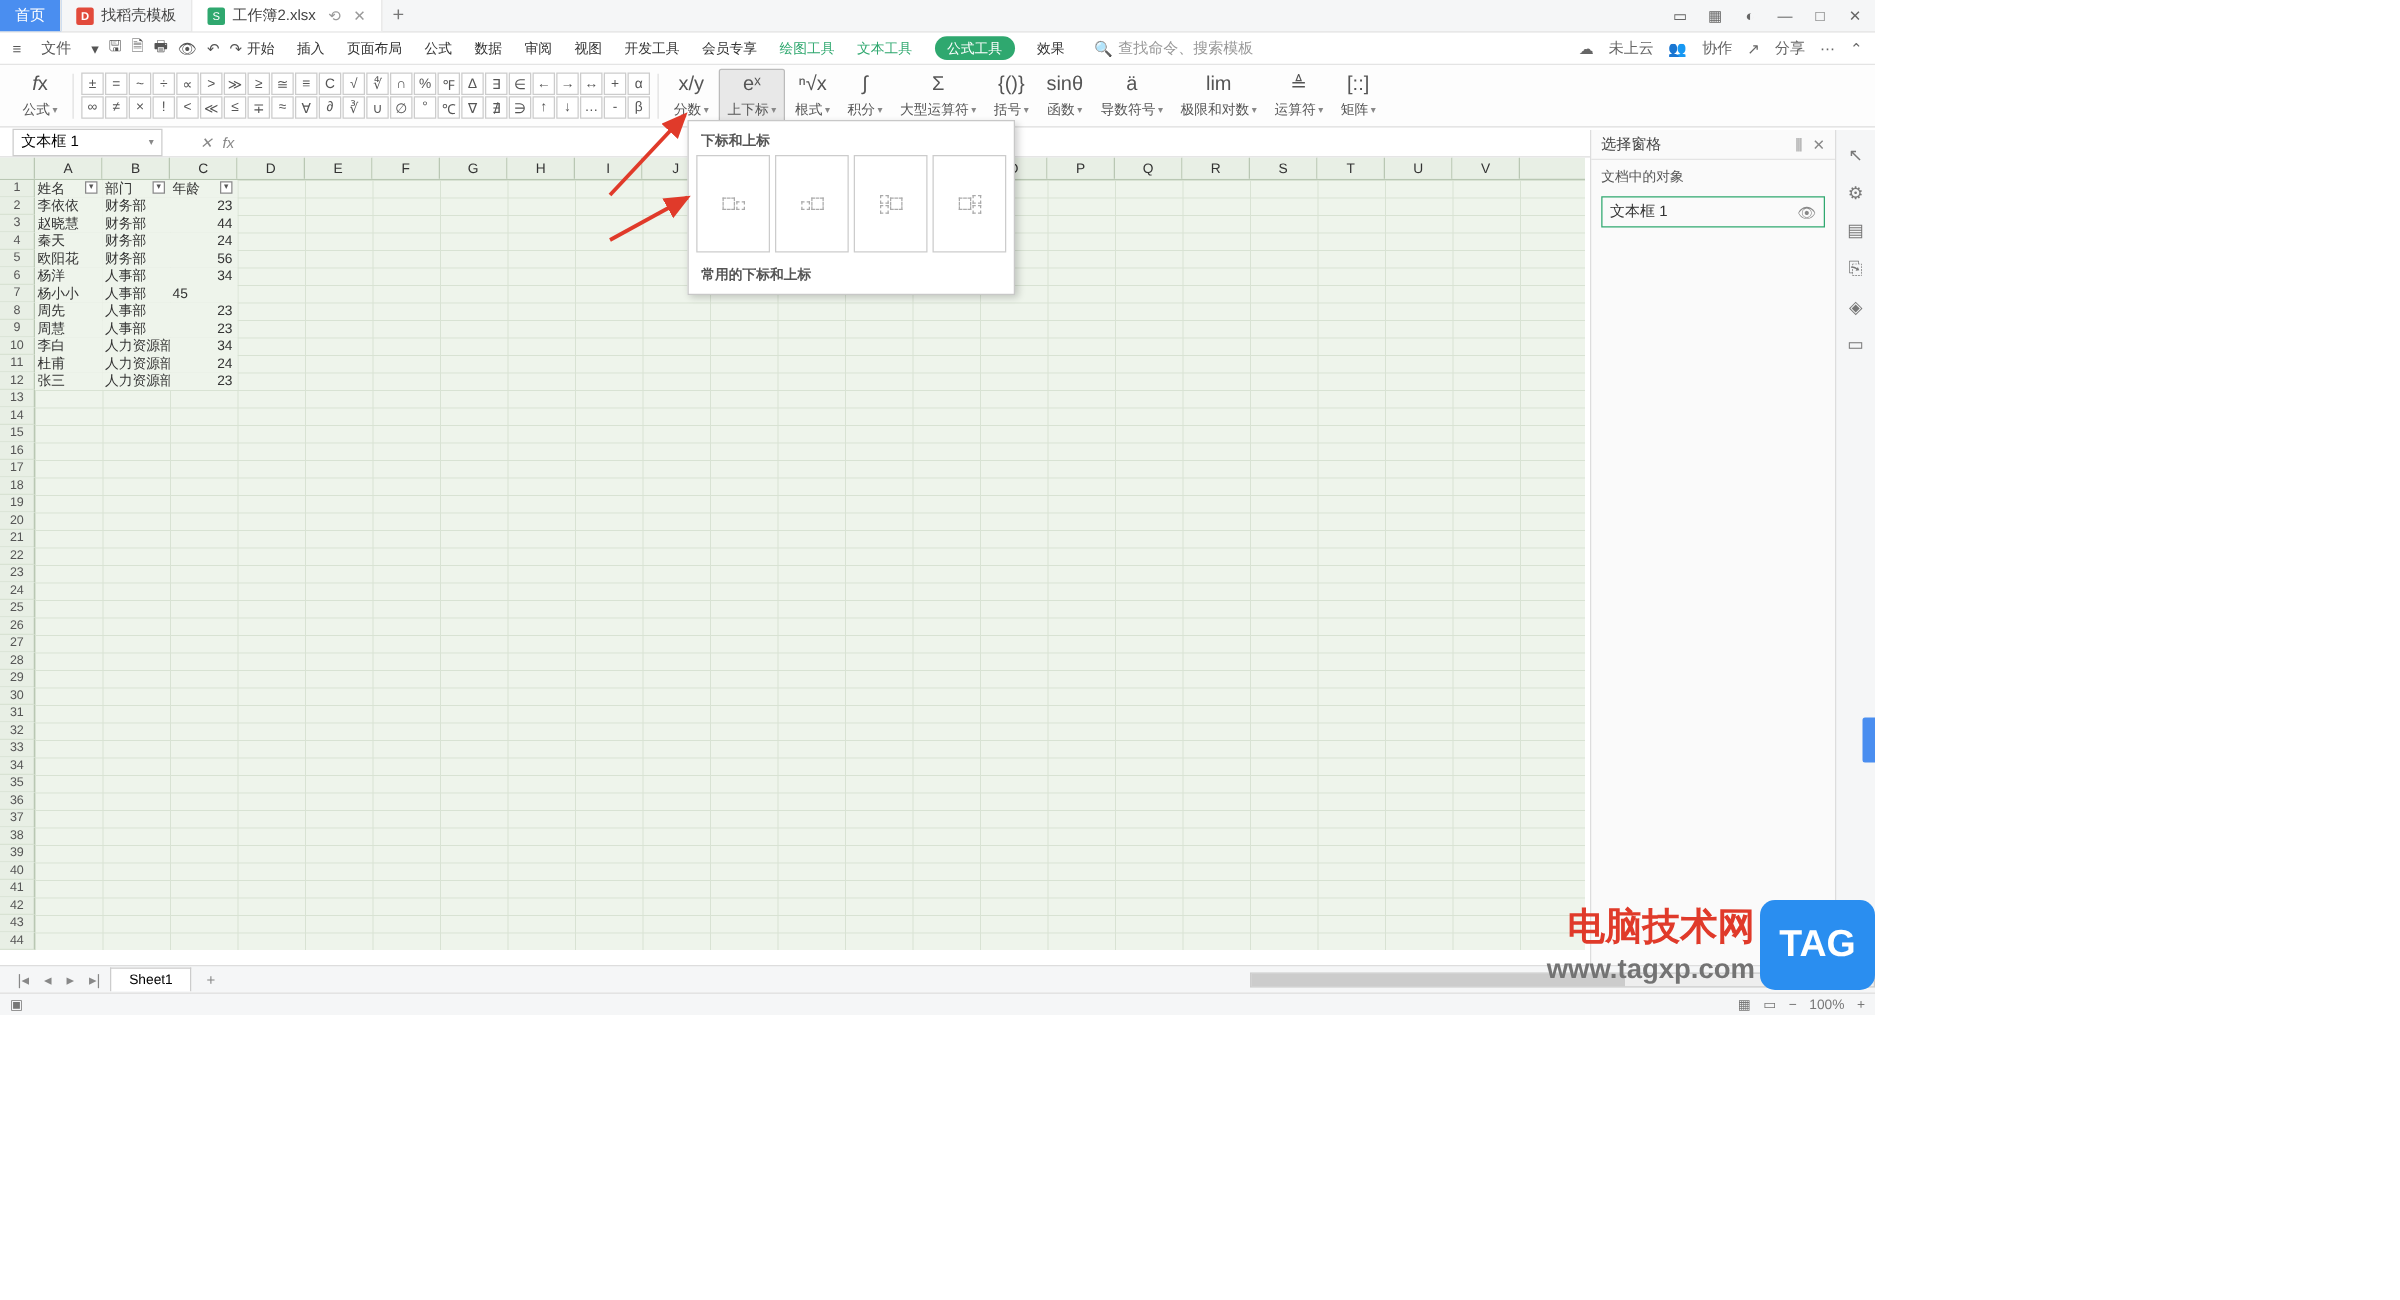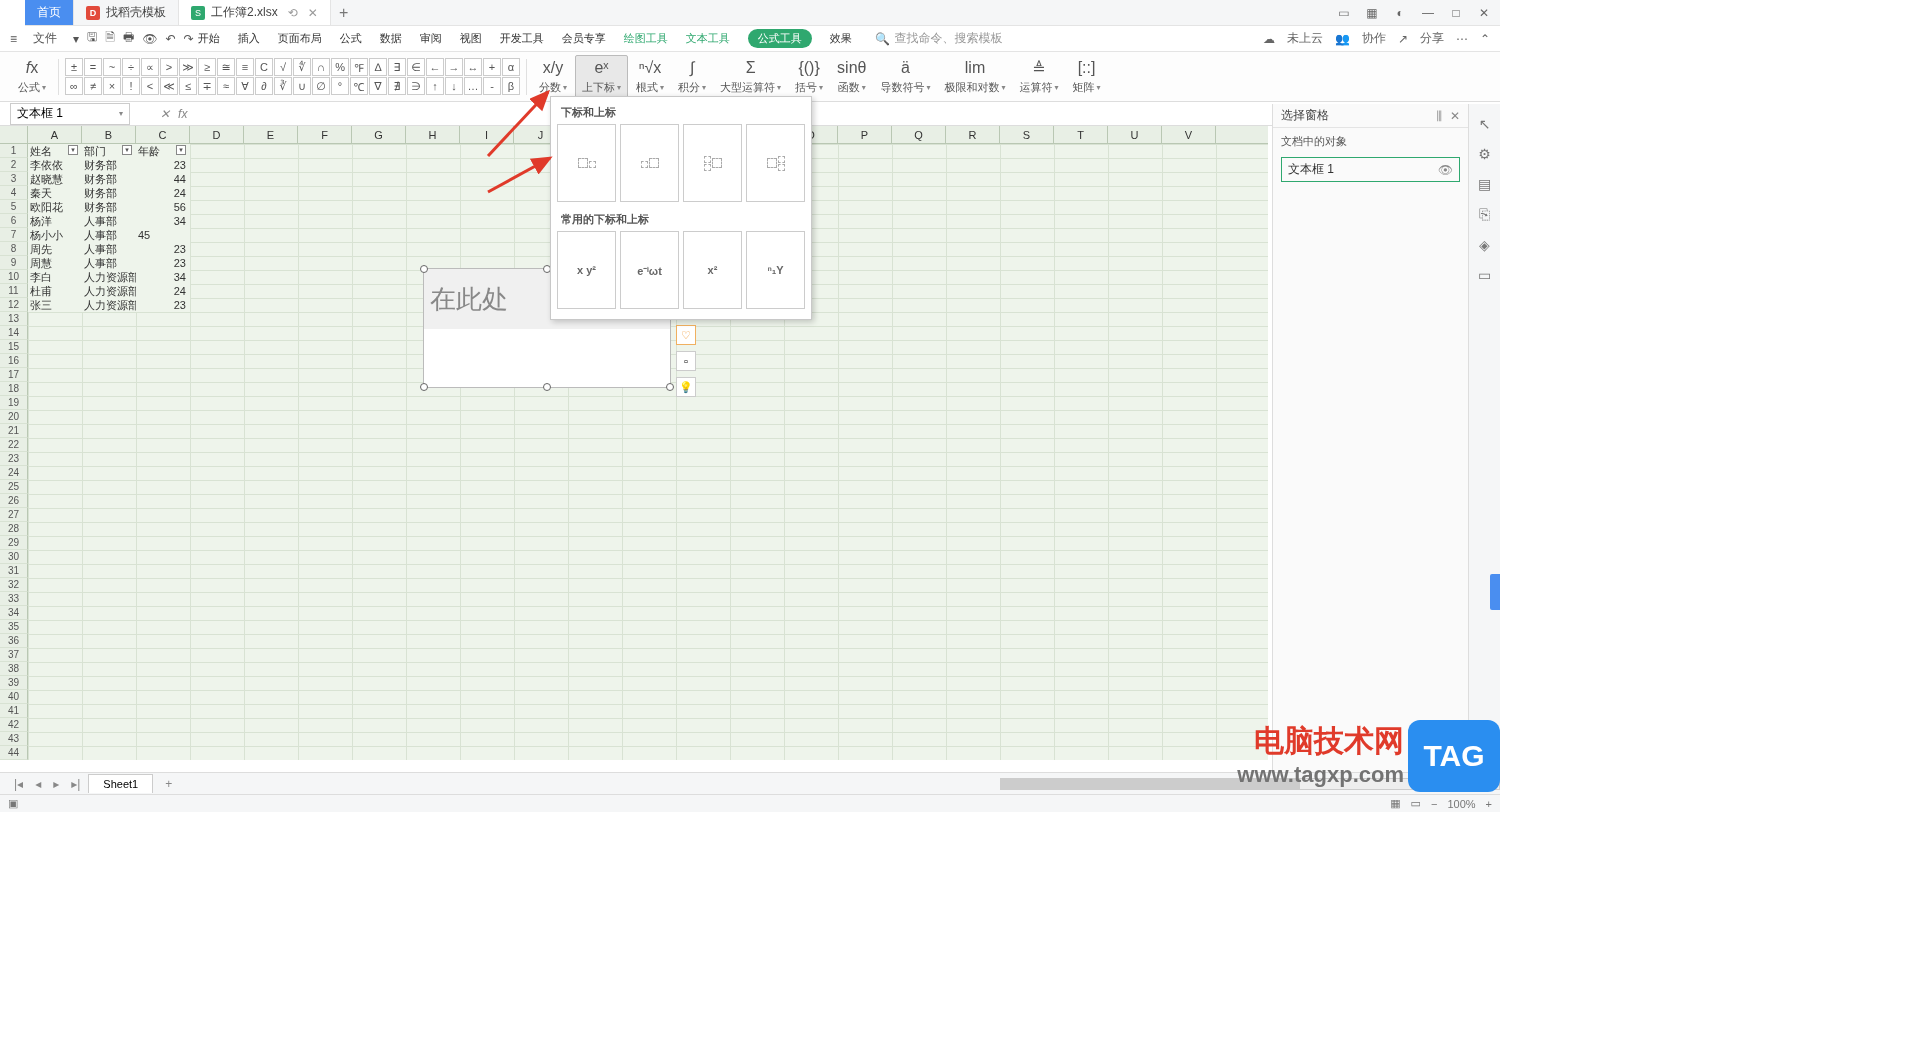--- a/index.html
+++ b/index.html
@@ -1,19 +1,19 @@
 <!DOCTYPE html>
 <html><head>
 <meta charset="utf-8">
 <style>
 * { margin: 0; padding: 0; box-sizing: border-box; font-family: "Microsoft YaHei", sans-serif; }
 body { background: #fff; font-size: 12px; overflow: hidden; width: 1500px; height: 812px; position: relative; }
 
 
-.title-bar { height: 26px; background: #f5f6f7; display: flex; align-items: center; border-bottom: 1px solid #e4e4e4; margin-left: 25px; }
+.title-bar { height: 26px; background: #f5f6f7; display: flex; align-items: center; border-bottom: 1px solid #e4e4e4; }
 .tab { height: 25px; padding: 0 12px; display: flex; align-items: center; gap: 6px; font-size: 12px; color: #444; border-right: 1px solid #e4e4e4; cursor: pointer; }
 .tab.home { background: #4a8ef0; color: #fff; }
 .tab.active { background: #fff; }
 .tab-icon { width: 14px; height: 14px; display: inline-flex; align-items: center; justify-content: center; }
 .docer-icon { background: #e24a3b; color: #fff; border-radius: 2px; font-size: 9px; font-weight: bold; width: 14px; height: 14px; }
 .wps-icon { background: #2fa86f; color: #fff; border-radius: 2px; font-size: 9px; width: 14px; height: 14px; }
 .tab-close { width: 10px; margin-left: 4px; color: #999; }
 .tab-add { width: 26px; text-align: center; color: #777; font-size: 16px; cursor: pointer; }
 .title-right { margin-left: auto; display: flex; gap: 12px; padding-right: 8px; color: #666; }
 .title-right span { cursor: pointer; width: 16px; text-align: center; }
@@ -443,34 +443,20 @@
         <div class="cell" style="left: 108px; top: 126px; text-align: right; padding-right: 4px;">34</div>
         <div class="cell" style="left: 0px; top: 140px;">杜甫</div>
         <div class="cell" style="left: 54px; top: 140px;">人力资源部</div>
         <div class="cell" style="left: 108px; top: 140px; text-align: right; padding-right: 4px;">24</div>
         <div class="cell" style="left: 0px; top: 154px;">张三</div>
         <div class="cell" style="left: 54px; top: 154px;">人力资源部</div>
         <div class="cell" style="left: 108px; top: 154px; text-align: right; padding-right: 4px;">23</div>
       </div>
   </div>
 
-  <div class="textbox-overlay">
-    <div class="textbox-sel-top">在此处</div>
-    <div class="sel-handle" style="left:-4px;top:-4px"></div>
-    <div class="sel-handle" style="left:50%;top:-4px;margin-left:-4px"></div>
-    <div class="sel-handle" style="right:-4px;top:-4px"></div>
-    <div class="sel-handle" style="left:-4px;bottom:-4px"></div>
-    <div class="sel-handle" style="left:50%;bottom:-4px;margin-left:-4px"></div>
-    <div class="sel-handle" style="right:-4px;bottom:-4px"></div>
-    <div class="side-icons">
-      <div style="border-color:#f0b060;color:#f0a040">♡</div>
-      <div>▫</div>
-      <div style="color:#e8b030">💡</div>
-    </div>
-  </div>
 </div>
 
 <div class="dropdown-panel">
   <div class="dropdown-section-title">下标和上标</div>
   <div class="dropdown-grid">
     <div class="dropdown-item">
         <span class="dd-symbol">
           <span class="dd-box"></span>
           <span class="dd-box small" style="align-self:flex-end"></span>
         </span>
@@ -494,34 +480,20 @@
         <span class="dd-symbol">
           <span class="dd-box"></span>
           <span style="display:flex;flex-direction:column;gap:1px">
             <span class="dd-box small"></span>
             <span class="dd-box small"></span>
           </span>
         </span>
       </div>
   </div>
   <div class="dropdown-section-title">常用的下标和上标</div>
-  <div class="dropdown-grid">
-    <div class="dropdown-item">
-        <span class="dd-symbol">x y²</span>
-      </div>
-    <div class="dropdown-item">
-        <span class="dd-symbol">e⁻ⁱωt</span>
-      </div>
-    <div class="dropdown-item">
-        <span class="dd-symbol">x²</span>
-      </div>
-    <div class="dropdown-item">
-        <span class="dd-symbol">ⁿ₁Y</span>
-      </div>
-  </div>
 </div>
 
 <svg class="red-arrow" style="left:484px; top:86px;" width="80" height="74">
   <defs>
       <marker id="ah1" markerWidth="8" markerHeight="8" refX="6" refY="3" orient="auto">
         <path d="M0,0 L7,3 L0,6 Z" fill="#e03a2a"></path>
       </marker>
     </defs>
   <line x1="4" y1="70" x2="64" y2="6" stroke="#e03a2a" stroke-width="3" marker-end="url(#ah1)"></line>
 </svg>

